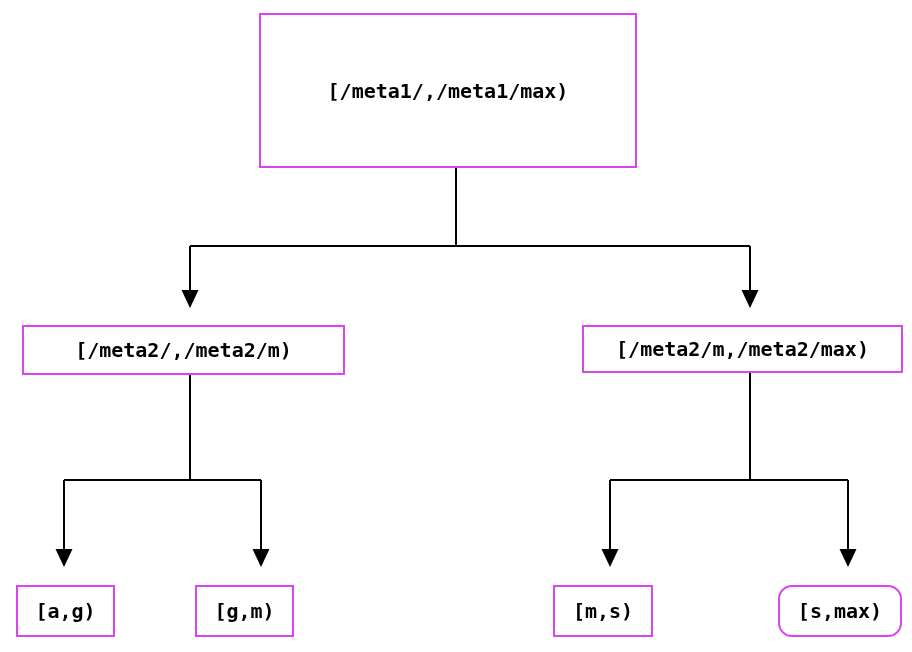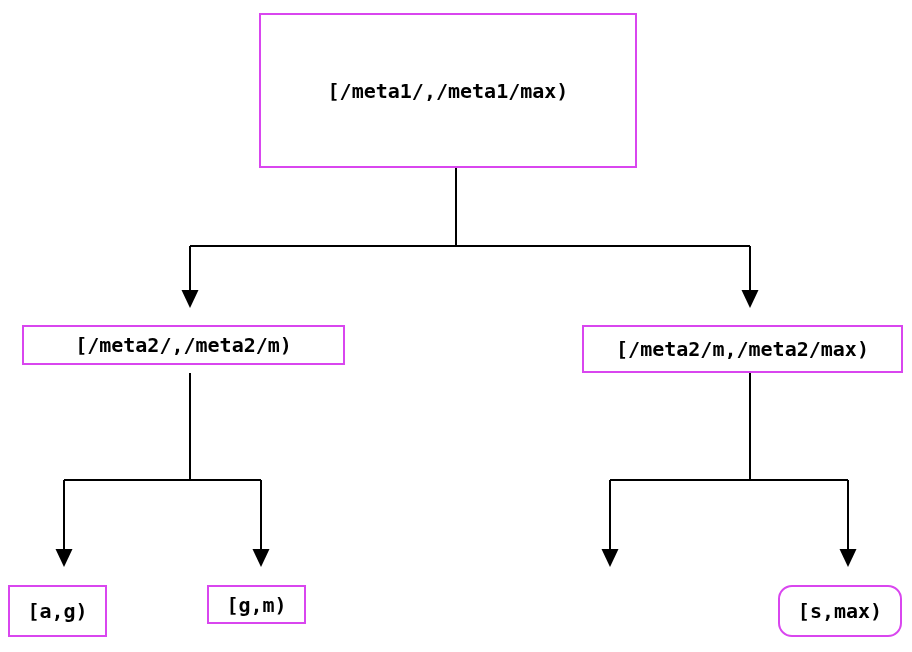--- a/index.html
+++ b/index.html
@@ -39,24 +39,24 @@
     color: #000000;
     display: flex;
     align-items: center;
     justify-content: center;
     font-size: 20px;
     font-weight: bold;
     white-space: nowrap;
     letter-spacing: 0;
   }
   .node-root      { left: 259px; top: 13px;  width: 378px; height: 155px; }
-  .node-left      { left: 22px;  top: 325px; width: 323px; height: 40px; }
+  .node-left      { left: 22px;  top: 325px; width: 323px; height: 50px; }
   .node-right     { left: 582px; top: 325px; width: 321px; height: 48px; justify-content: center; }
-  .node-leaf-ag   { left: 8px;   top: 585px; width: 99px;  height: 52px; }
-  .node-leaf-gm   { left: 207px; top: 585px; width: 99px;  height: 39px; }
+  .node-leaf-ag   { left: 16px;   top: 585px; width: 99px;  height: 52px; }
+  .node-leaf-gm   { left: 195px; top: 585px; width: 99px;  height: 52px; }
   .node-leaf-ms   { left: 553px; top: 585px; width: 100px; height: 52px; }
   .node-leaf-smax { left: 778px; top: 585px; width: 124px; height: 52px; border-radius: 14px; }
 </style>
 </head>
 <body>
 
 <div class="canvas">
 
   <svg class="edges-svg" viewBox="0 0 912 652" xmlns="http://www.w3.org/2000/svg">
 
@@ -95,18 +95,21 @@
   </div>
 
   <div class="node node-leaf-ag">
     <span>[a,g)</span>
   </div>
 
   <div class="node node-leaf-gm">
     <span>[g,m)</span>
   </div>
 
+  <div class="node node-leaf-ms">
+    <span>[m,s)</span>
+  </div>
 
   <div class="node node-leaf-smax">
     <span>[s,max)</span>
   </div>
 
 </div>
 
 </body></html>

